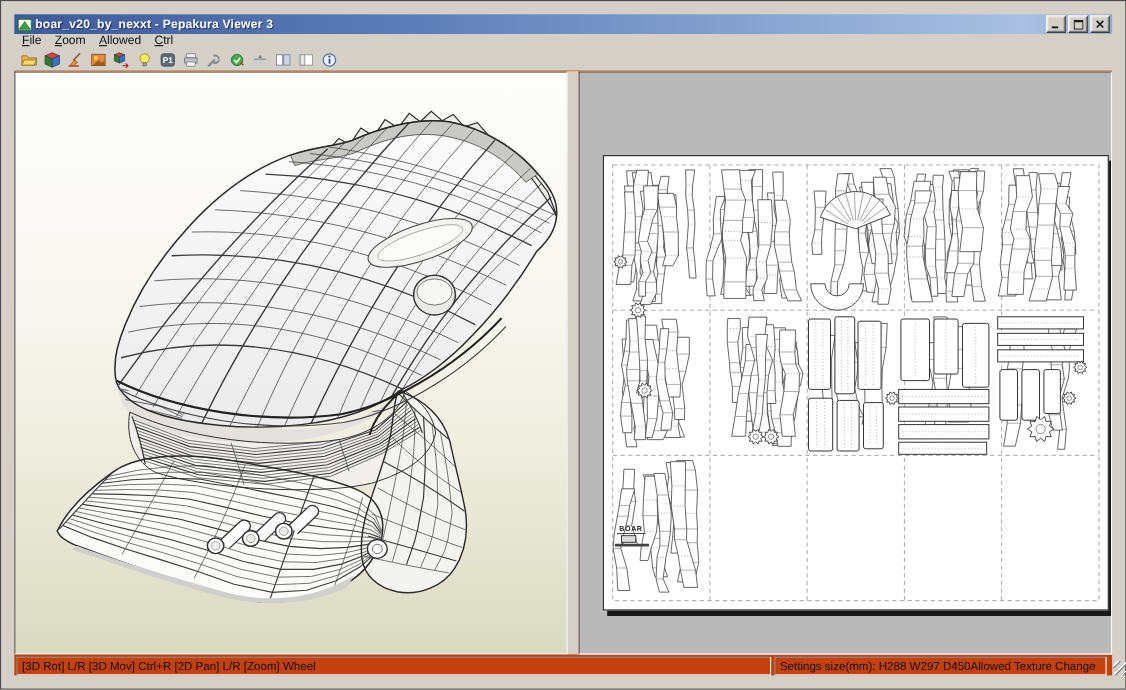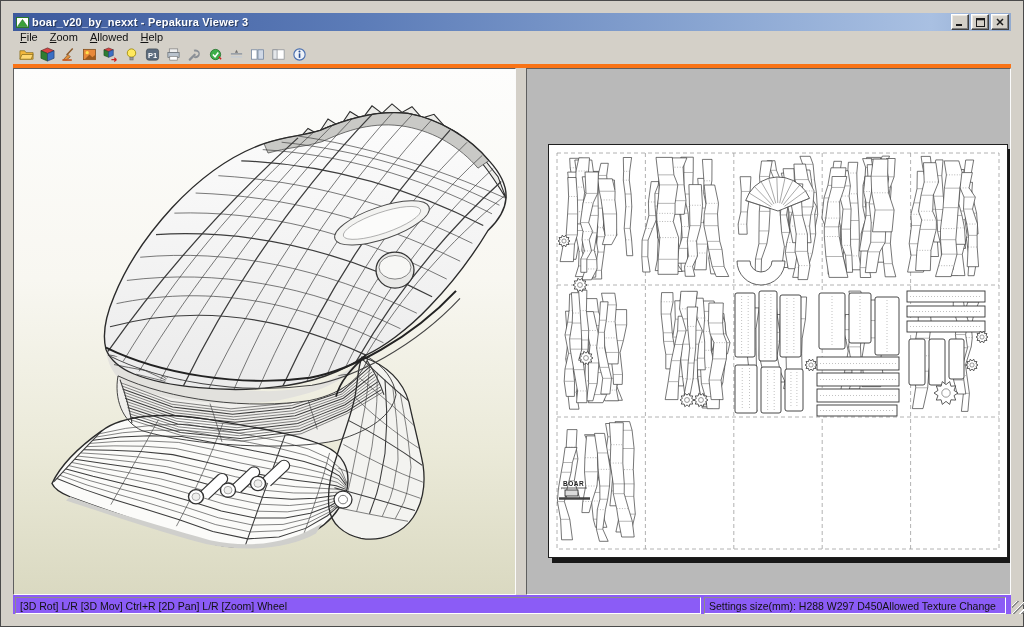--- a/index.html
+++ b/index.html
@@ -16,34 +16,34 @@
   .win-btns{display:flex;gap:2px}
   .win-btn{width:16px;height:14px;background:#d4d0c8;display:inline-flex;align-items:center;justify-content:center;
            border:1px solid;border-color:#ffffff #404040 #404040 #ffffff;
            box-shadow:inset -1px -1px 0 #808080,inset 1px 1px 0 #ece9e2}
   
   .menubar{height:14px;flex:0 0 14px;display:flex;align-items:flex-start;padding-left:1px;background:#d4d0c8}
   .menu-item{font-size:11px;color:#111;padding:0 6px;line-height:13px}
   .menu-item::first-letter{text-decoration:underline}
   
   .toolbar{height:19px;flex:0 0 19px;display:flex;align-items:center;gap:1px;padding-left:3px;
-           background:#d4d0c8;border-bottom:4px solid #f97316}
+           background:#d4d0c8;border-bottom:1px solid #f97316}
   .tb{width:18px;height:17px;display:inline-flex;align-items:center;justify-content:center;border:1px solid transparent}
   .tb svg{width:15px;height:15px}
   
   .main{flex:1;display:flex;gap:10px;min-height:0;background:#d4d0c8}
   .panel{box-sizing:border-box;border:1px solid;border-color:#5f5f5f #fbfbfb #fbfbfb #5f5f5f}
   .panel3d{width:503px;flex:0 0 503px;background:linear-gradient(180deg,#fdfdfc 0%,#f8f7f1 40%,#ebead9 72%,#dad9c1 100%);overflow:hidden}
   .panel3d svg{width:100%;height:100%;display:block}
   .panel2d{flex:1;background:#b9b9b9;position:relative;overflow:hidden}
   .page{position:absolute;left:21px;top:75px;width:458px;height:412px;background:#ffffff;
         border:1px solid #1f1f1f;box-shadow:4px 5px 0 #181818}
   .page svg{display:block}
   
-  .statusbar{height:17px;flex:0 0 17px;display:flex;align-items:stretch;gap:3px;padding:2px 2px 0 2px;background:#8b5cf6}
+  .statusbar{height:17px;flex:0 0 17px;display:flex;align-items:stretch;gap:3px;padding:2px 2px 0 2px;background:#c2410c}
   .sp{box-sizing:border-box;border:1px solid;border-color:#8c8c8c #ffffff #ffffff #8c8c8c;
       font-size:10.5px;color:#111;display:flex;align-items:center;padding:0 4px;white-space:nowrap;overflow:hidden}
   .sp1{width:686px;flex:0 0 686px}
   .sp2{width:302px;flex:0 0 302px}
   .spacer{flex:1}
   .grip{width:14px;flex:0 0 14px;align-self:flex-end;height:13px;
         background:repeating-linear-gradient(135deg,transparent 0 3px,#ffffff 3px 4px,#8c8c8c 4px 5.5px)}
 </style>
 </head>
 <body>
@@ -75,21 +75,21 @@
             <path d="M1,1 L7,7 M7,1 L1,7" stroke="#1a1a1a" stroke-width="1.5"></path>
           </svg>
         </span>
     </span>
   </div>
 
   <div class="menubar">
     <span class="menu-item">File</span>
     <span class="menu-item">Zoom</span>
     <span class="menu-item">Allowed</span>
-    <span class="menu-item">Help</span>
+    <span class="menu-item">Ctrl</span>
   </div>
 
   <div class="toolbar">
     <span class="tb">
         <svg viewBox="0 0 16 16">
           <path d="M1,13 L1,4 L6,4 L7.5,6 L15,6 L15,13 Z" fill="#f3b73c" stroke="#8a6d1d" stroke-width="0.8"></path>
           <path d="M1,13 L3.2,8 L15,8 L13,13 Z" fill="#ffd873" stroke="#8a6d1d" stroke-width="0.8"></path>
         </svg>
       </span>
     <span class="tb">

